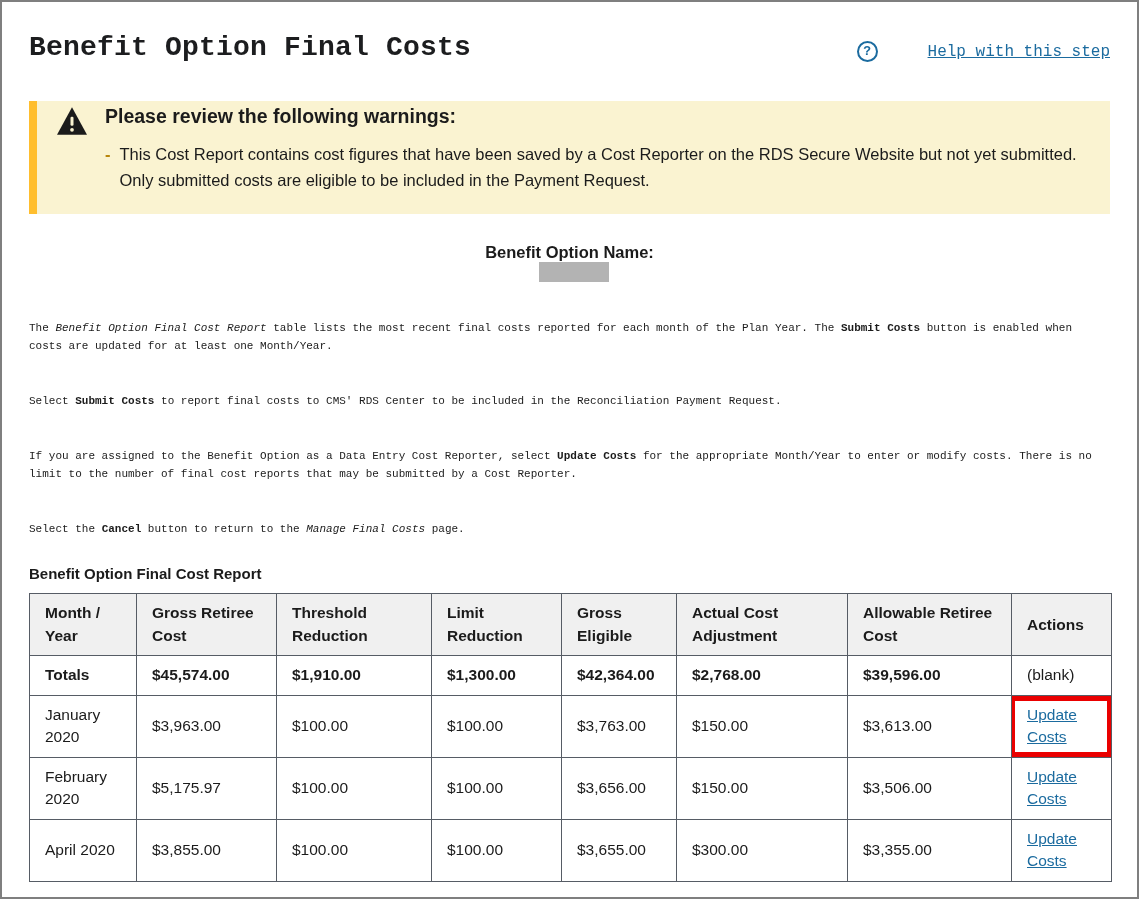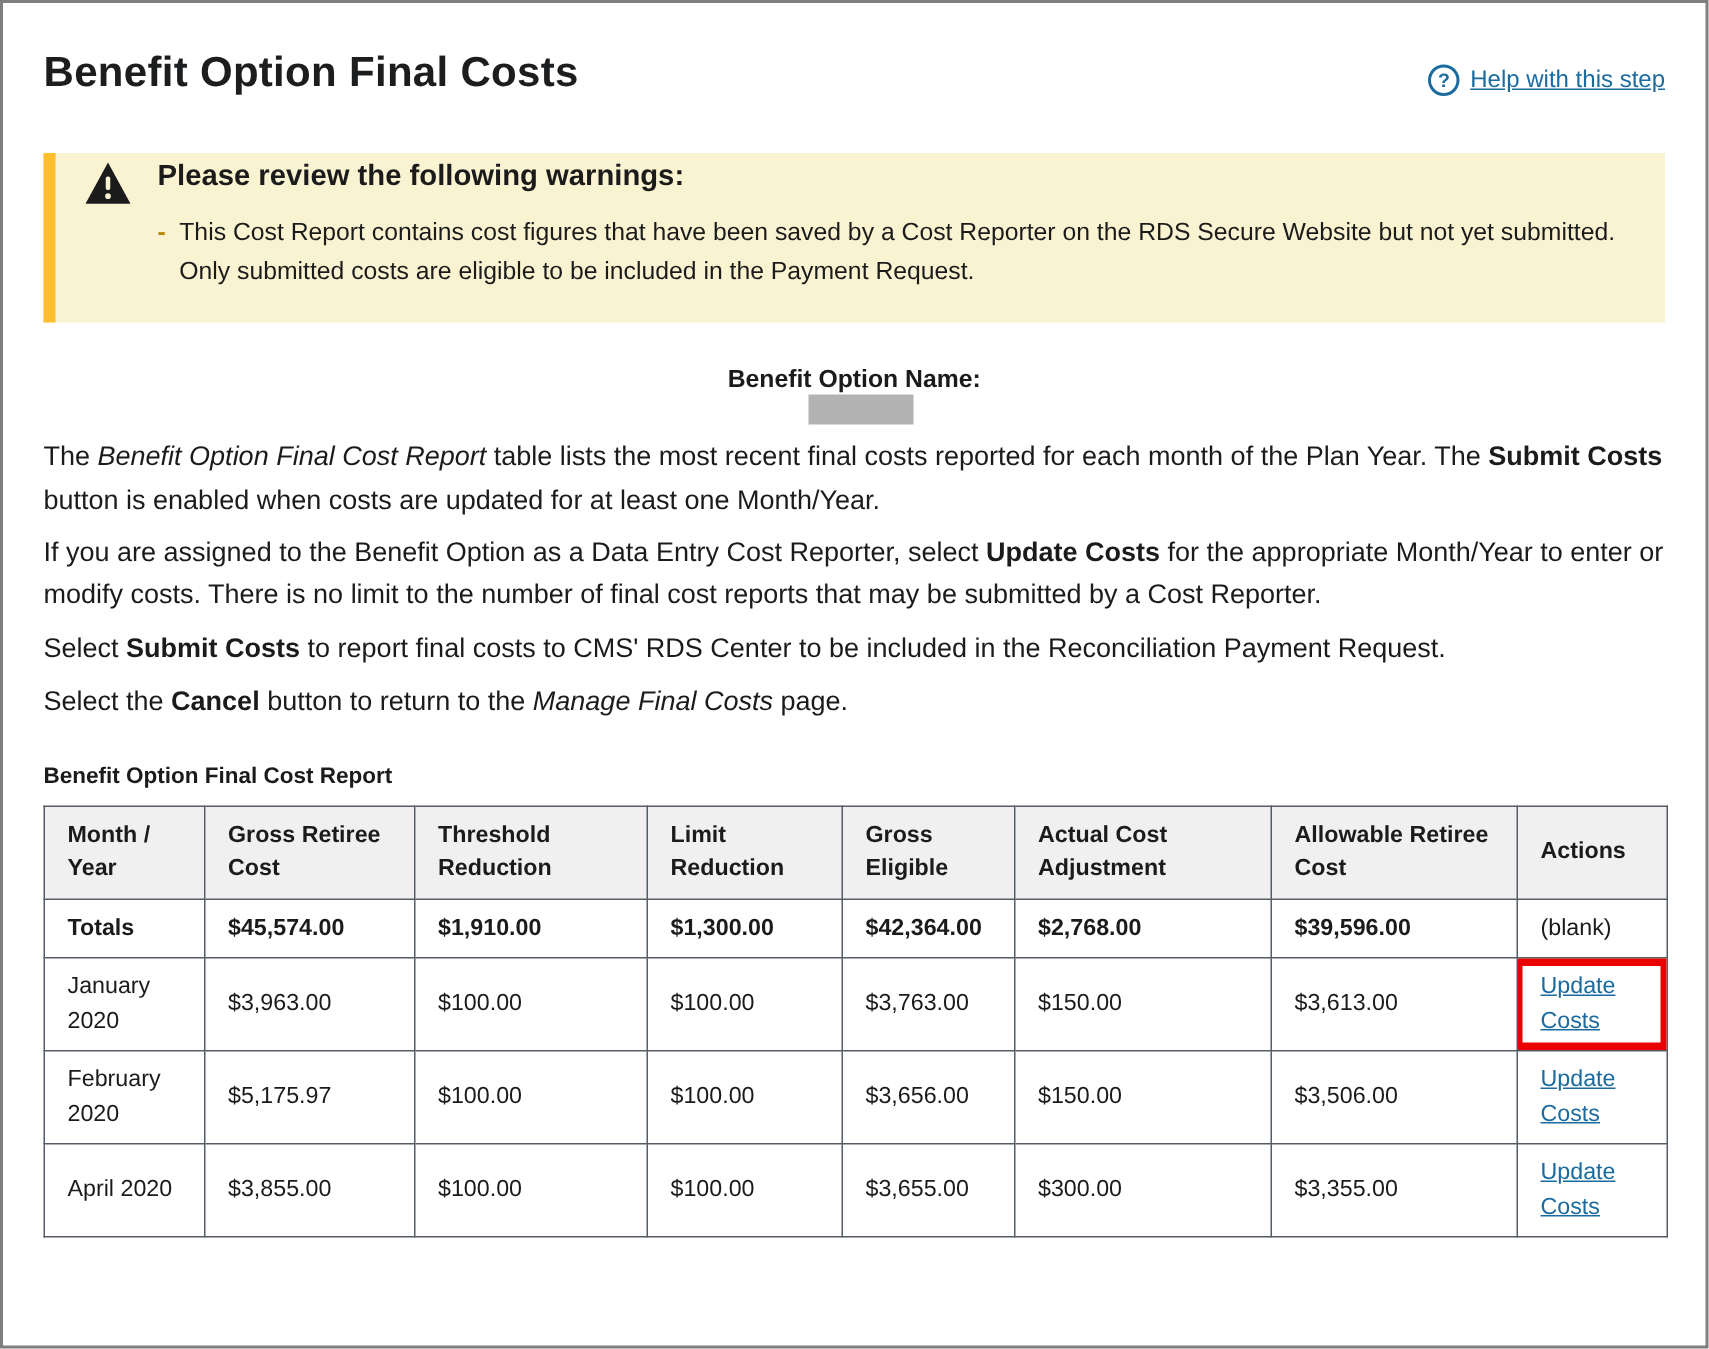--- a/index.html
+++ b/index.html
@@ -8,24 +8,24 @@
     width:1139px; height:899px;
     font-family:"Liberation Sans", sans-serif;
     color:#1b1b1b;
     position:relative;
     border:2px solid #7f7f7f;
     overflow:hidden;
   }
   .page { padding:0 27px; position:relative; }
 
   
-  .header-row { display:flex; justify-content:space-between; align-items:flex-end; margin-top:30px; }
+  .header-row { display:flex; justify-content:space-between; align-items:center; margin-top:30px;font-family:Liberation Mono, monospace; }
   h1.page-title { font-size:28px; font-weight:700; color:#1c1d1f; letter-spacing:.2px; }
   .help-link { display:inline-flex; align-items:center; gap:7px; color:#1b6b9f; text-decoration:none; margin-top:8px; cursor:pointer; }
-  .help-link .help-text { text-decoration:underline; font-size:16px; }
+  .help-link .help-text { text-decoration:underline; font-size:16px;margin-left:43px; }
   .help-icon {
     width:21px; height:21px; border:2px solid #1b6b9f; border-radius:50%;
     display:inline-flex; align-items:center; justify-content:center;
     font-size:13px; font-weight:700; color:#1b6b9f; flex:0 0 auto;
   }
 
   
   .warning {
     margin-top:38px;
     background:#faf3d1;
@@ -37,21 +37,21 @@
   .warn-icon svg { display:block; }
   .warn-heading { font-size:19.5px; font-weight:700; }
   .warn-item { margin-top:14px; font-size:16.5px; line-height:1.55; display:flex; max-width:1010px; }
   .warn-dash { color:#b8860b; font-weight:700; margin-right:9px; flex:0 0 auto; }
 
   
   .bo-name { margin-top:29px; font-size:16.5px; font-weight:700; display:flex; align-items:center;flex-direction:column; }
   .redacted { display:inline-block; width:70px; height:20px; background:#b3b3b3; margin-left:9px; }
 
   
-  .paragraphs p { font-size:18px; line-height:1.58; margin-top:7px; }
+  .paragraphs p { font-size:11px; line-height:1.58; margin-top:38px;font-family:Liberation Mono, monospace; }
   .paragraphs strong { font-weight:700; }
   .paragraphs em { font-style:italic; }
 
   
   .table-caption { margin-top:27px; font-size:15px; font-weight:700; }
   table.cost-table {
     margin-top:11px;
     border-collapse:collapse;
     table-layout:fixed;
     width:1082px;
@@ -116,22 +116,22 @@
     </div>
   </div>
 
   <div class="bo-name">
     <span>Benefit Option Name:</span>
     <span class="redacted"></span>
   </div>
 
   <div class="paragraphs" id="paragraphs">
       <p><span>The </span><em>Benefit Option Final Cost Report</em><span> table lists the most recent final costs reported for each month of the Plan Year. The </span><strong>Submit Costs</strong><span> button is enabled when costs are updated for at least one Month/Year.</span></p>
+      <p><span>Select </span><strong>Submit Costs</strong><span> to report final costs to CMS' RDS Center to be included in the Reconciliation Payment Request.</span></p>
       <p><span>If you are assigned to the Benefit Option as a Data Entry Cost Reporter, select </span><strong>Update Costs</strong><span> for the appropriate Month/Year to enter or modify costs. There is no limit to the number of final cost reports that may be submitted by a Cost Reporter.</span></p>
-      <p><span>Select </span><strong>Submit Costs</strong><span> to report final costs to CMS' RDS Center to be included in the Reconciliation Payment Request.</span></p>
       <p><span>Select the </span><strong>Cancel</strong><span> button to return to the </span><em>Manage Final Costs</em><span> page.</span></p>
     </div>
 
   <div class="table-caption">Benefit Option Final Cost Report</div>
 
   <table class="cost-table">
     <colgroup id="cols">
         <col style="width: 107px;">
         <col style="width: 140px;">
         <col style="width: 155px;">

